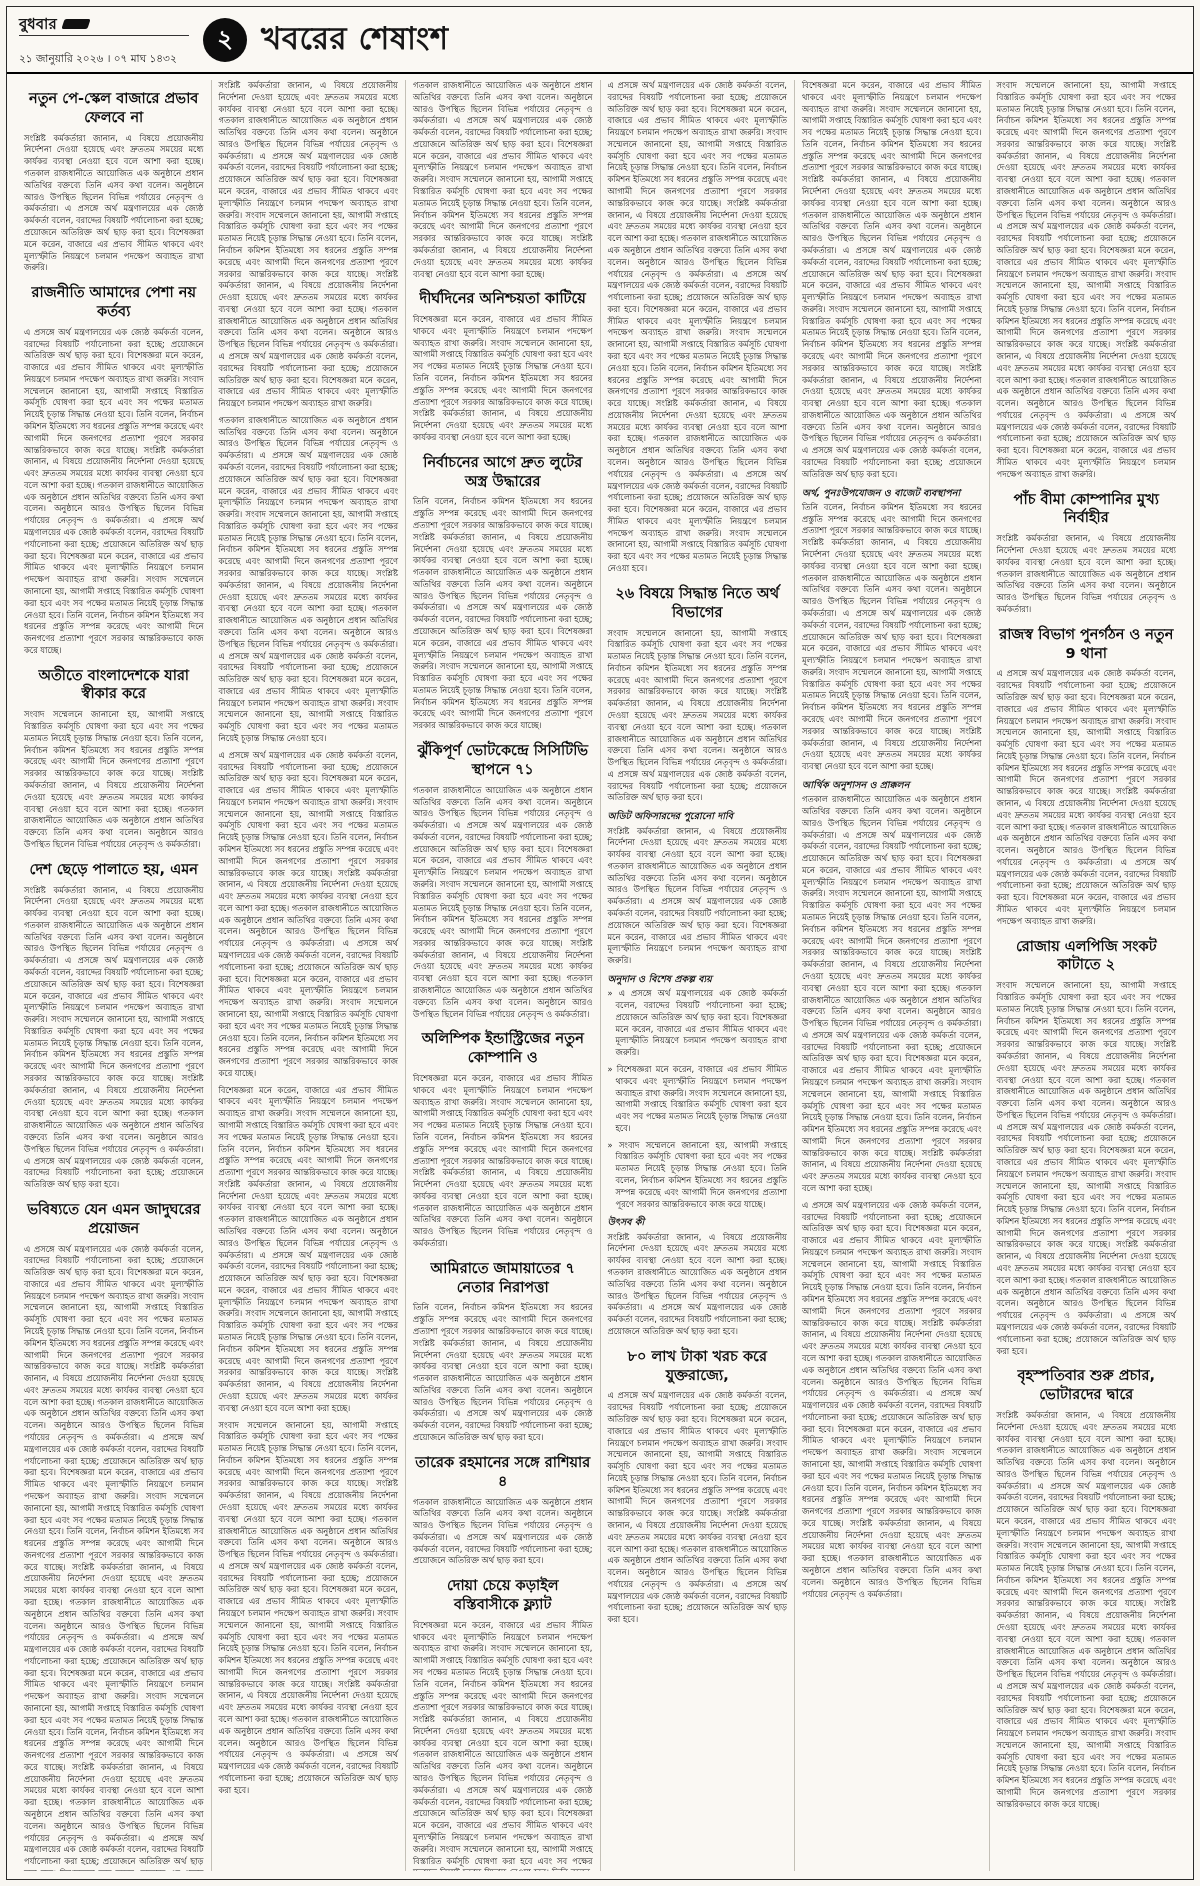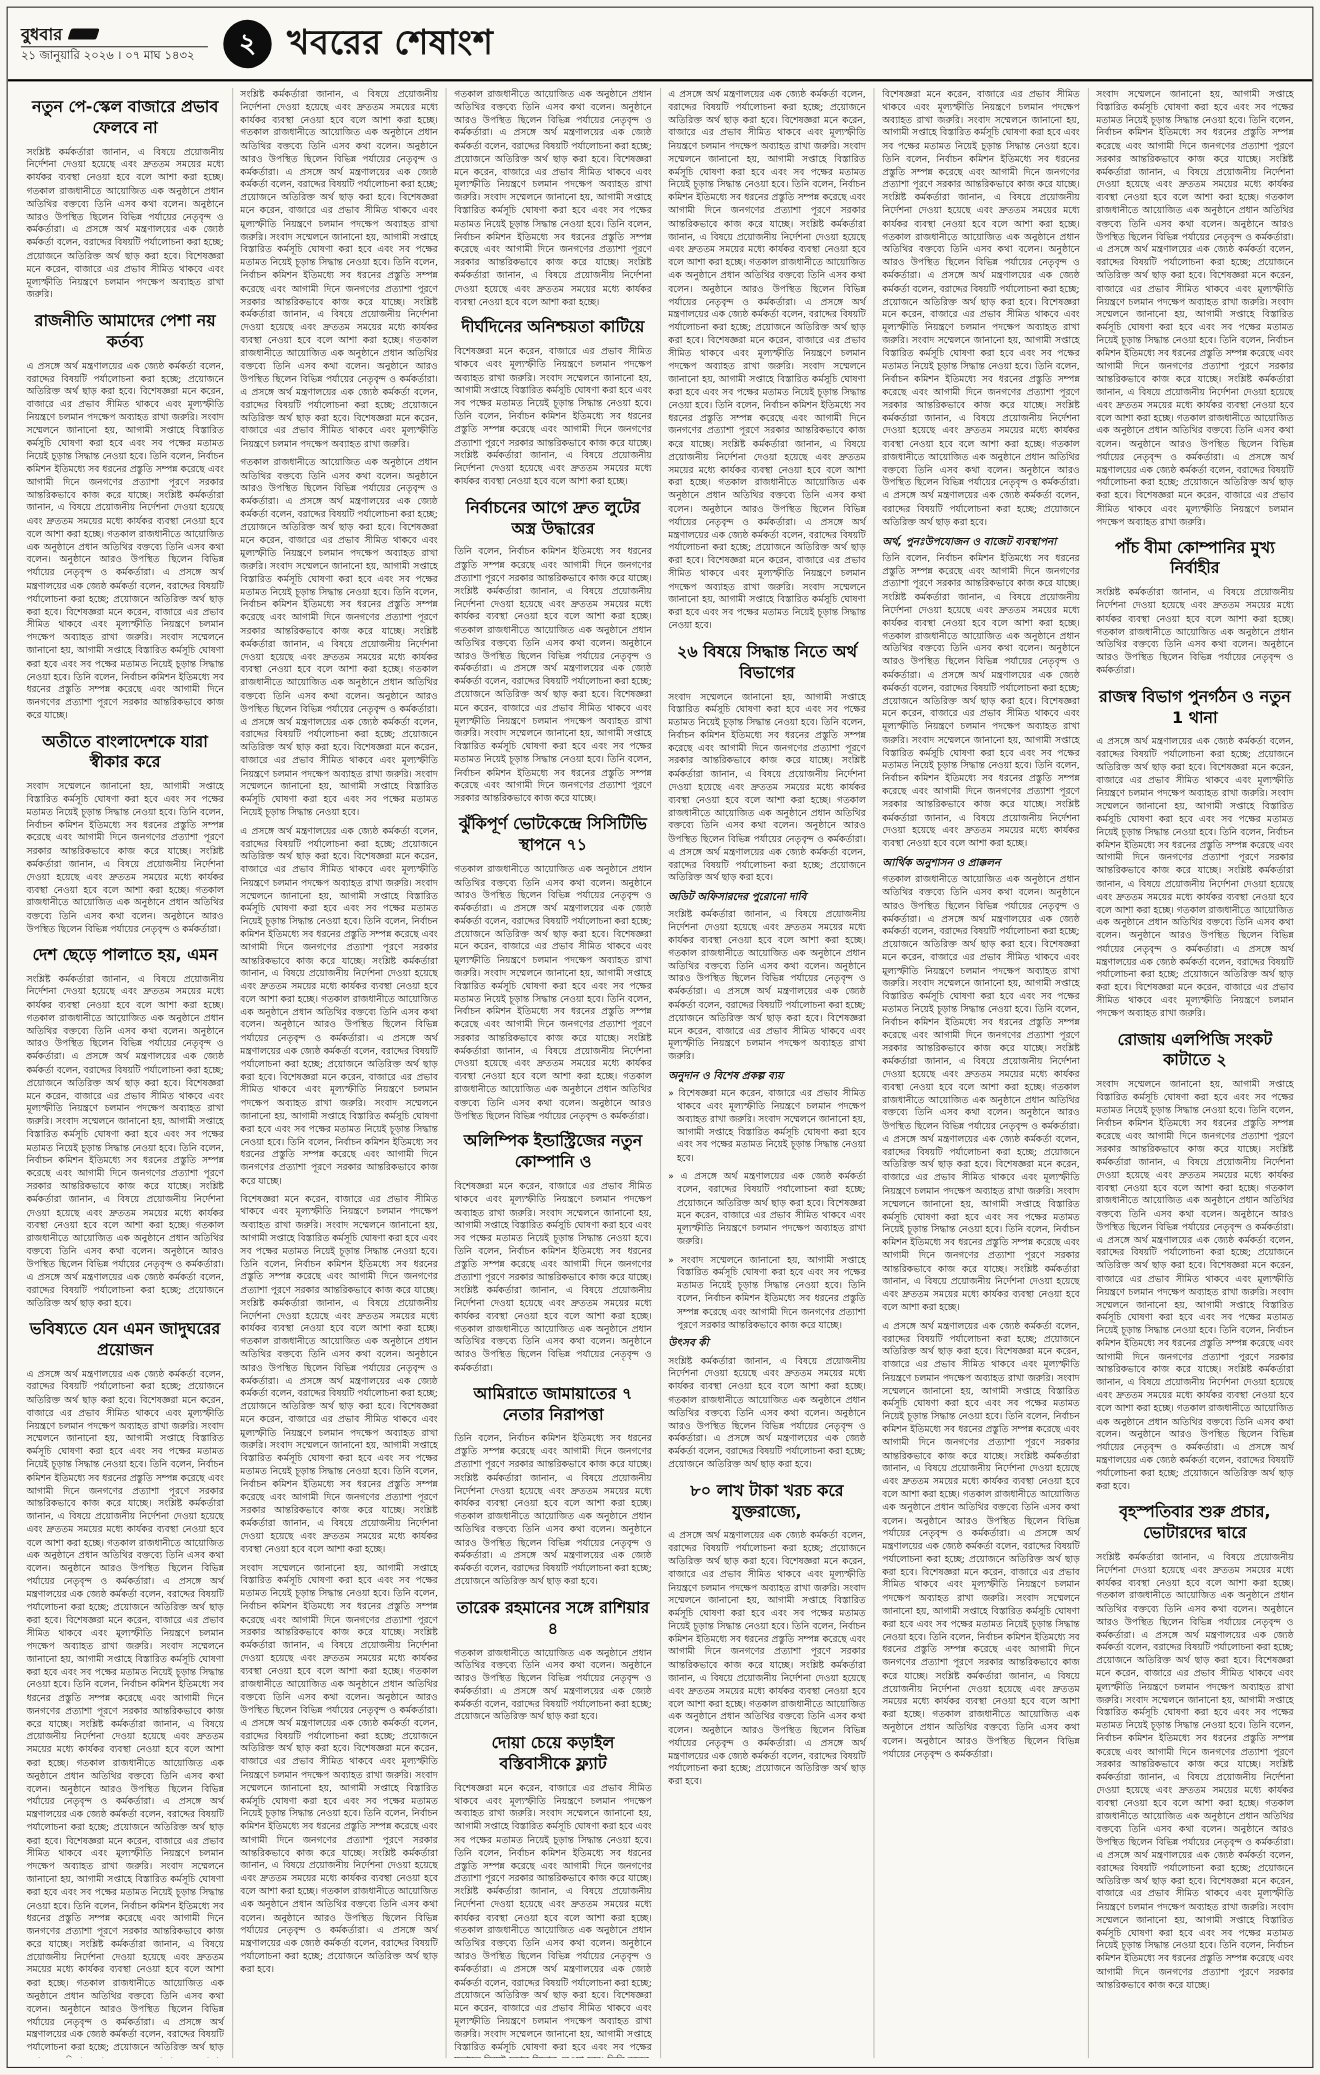--- a/index.html
+++ b/index.html
@@ -15,21 +15,21 @@
     display:flex;flex-direction:column;overflow:hidden;background:#faf8f3;
   }
   
   .hdr{
     flex:0 0 auto;display:flex;align-items:center;gap:14px;
     padding:7px 12px 6px 12px;border-bottom:2.5px solid #000;
   }
   .daydate{display:flex;flex-direction:column;line-height:1.25;min-width:170px;}
   .day{font-weight:bold;font-size:15px;display:flex;align-items:center;gap:6px;}
   .ink{display:inline-block;width:26px;height:10px;background:#111;transform:skewX(-18deg);border-radius:2px;}
-  .date{font-size:10.5px;border-top:1px solid #333;margin-top:2px;padding-top:2px;}
+  .date{font-size:10.5px;border-top:1px solid #333;margin-top:2px;padding-top:16px;}
   .badge{
     flex:0 0 auto;width:44px;height:44px;border-radius:50%;background:#0d0d0d;color:#fff;
     display:flex;align-items:center;justify-content:center;font-size:24px;font-weight:bold;
   }
   .section{font-size:31px;font-weight:700;letter-spacing:.5px;white-space:nowrap;}
   .mast{margin-left:auto;text-align:center;padding-right:6px;}
   .tagline{font-size:8px;letter-spacing:1px;color:#333;margin-bottom:1px;}
   .mastname{font-size:36px;font-weight:800;letter-spacing:1px;line-height:1;white-space:nowrap;}
   
   .content{
@@ -110,41 +110,41 @@
           <div class="headline">দোয়া চেয়ে কড়াইল বস্তিবাসীকে ফ্ল্যাট</div>
           <div class="body">বিশেষজ্ঞরা মনে করেন, বাজারে এর প্রভাব সীমিত থাকবে এবং মূল্যস্ফীতি নিয়ন্ত্রণে চলমান পদক্ষেপ অব্যাহত রাখা জরুরি। সংবাদ সম্মেলনে জানানো হয়, আগামী সপ্তাহে বিস্তারিত কর্মসূচি ঘোষণা করা হবে এবং সব পক্ষের মতামত নিয়েই চূড়ান্ত সিদ্ধান্ত নেওয়া হবে। তিনি বলেন, নির্বাচন কমিশন ইতিমধ্যে সব ধরনের প্রস্তুতি সম্পন্ন করেছে এবং আগামী দিনে জনগণের প্রত্যাশা পূরণে সরকার আন্তরিকভাবে কাজ করে যাচ্ছে। সংশ্লিষ্ট কর্মকর্তারা জানান, এ বিষয়ে প্রয়োজনীয় নির্দেশনা দেওয়া হয়েছে এবং দ্রুততম সময়ের মধ্যে কার্যকর ব্যবস্থা নেওয়া হবে বলে আশা করা হচ্ছে। গতকাল রাজধানীতে আয়োজিত এক অনুষ্ঠানে প্রধান অতিথির বক্তব্যে তিনি এসব কথা বলেন। অনুষ্ঠানে আরও উপস্থিত ছিলেন বিভিন্ন পর্যায়ের নেতৃবৃন্দ ও কর্মকর্তারা। এ প্রসঙ্গে অর্থ মন্ত্রণালয়ের এক জ্যেষ্ঠ কর্মকর্তা বলেন, বরাদ্দের বিষয়টি পর্যালোচনা করা হচ্ছে; প্রয়োজনে অতিরিক্ত অর্থ ছাড় করা হবে। বিশেষজ্ঞরা মনে করেন, বাজারে এর প্রভাব সীমিত থাকবে এবং মূল্যস্ফীতি নিয়ন্ত্রণে চলমান পদক্ষেপ অব্যাহত রাখা জরুরি। সংবাদ সম্মেলনে জানানো হয়, আগামী সপ্তাহে বিস্তারিত কর্মসূচি ঘোষণা করা হবে এবং সব পক্ষের মতামত নিয়েই চূড়ান্ত সিদ্ধান্ত নেওয়া হবে। তিনি বলেন, নির্বাচন কমিশন ইতিমধ্যে সব ধরনের প্রস্তুতি সম্পন্ন করেছে এবং আগামী দিনে জনগণের প্রত্যাশা পূরণে সরকার আন্তরিকভাবে কাজ করে যাচ্ছে। সংশ্লিষ্ট কর্মকর্তারা জানান, এ বিষয়ে প্রয়োজনীয় নির্দেশনা দেওয়া হয়েছে এবং দ্রুততম সময়ের মধ্যে কার্যকর ব্যবস্থা নেওয়া হবে বলে আশা করা হচ্ছে। গতকাল রাজধানীতে আয়োজিত এক অনুষ্ঠানে প্রধান অতিথির বক্তব্যে তিনি এসব কথা বলেন। অনুষ্ঠানে আরও উপস্থিত ছিলেন বিভিন্ন পর্যায়ের নেতৃবৃন্দ ও কর্মকর্তারা। </div>
         </div>
         <div class="col">
           <div class="body">এ প্রসঙ্গে অর্থ মন্ত্রণালয়ের এক জ্যেষ্ঠ কর্মকর্তা বলেন, বরাদ্দের বিষয়টি পর্যালোচনা করা হচ্ছে; প্রয়োজনে অতিরিক্ত অর্থ ছাড় করা হবে। বিশেষজ্ঞরা মনে করেন, বাজারে এর প্রভাব সীমিত থাকবে এবং মূল্যস্ফীতি নিয়ন্ত্রণে চলমান পদক্ষেপ অব্যাহত রাখা জরুরি। সংবাদ সম্মেলনে জানানো হয়, আগামী সপ্তাহে বিস্তারিত কর্মসূচি ঘোষণা করা হবে এবং সব পক্ষের মতামত নিয়েই চূড়ান্ত সিদ্ধান্ত নেওয়া হবে। তিনি বলেন, নির্বাচন কমিশন ইতিমধ্যে সব ধরনের প্রস্তুতি সম্পন্ন করেছে এবং আগামী দিনে জনগণের প্রত্যাশা পূরণে সরকার আন্তরিকভাবে কাজ করে যাচ্ছে। সংশ্লিষ্ট কর্মকর্তারা জানান, এ বিষয়ে প্রয়োজনীয় নির্দেশনা দেওয়া হয়েছে এবং দ্রুততম সময়ের মধ্যে কার্যকর ব্যবস্থা নেওয়া হবে বলে আশা করা হচ্ছে। গতকাল রাজধানীতে আয়োজিত এক অনুষ্ঠানে প্রধান অতিথির বক্তব্যে তিনি এসব কথা বলেন। অনুষ্ঠানে আরও উপস্থিত ছিলেন বিভিন্ন পর্যায়ের নেতৃবৃন্দ ও কর্মকর্তারা। এ প্রসঙ্গে অর্থ মন্ত্রণালয়ের এক জ্যেষ্ঠ কর্মকর্তা বলেন, বরাদ্দের বিষয়টি পর্যালোচনা করা হচ্ছে; প্রয়োজনে অতিরিক্ত অর্থ ছাড় করা হবে। বিশেষজ্ঞরা মনে করেন, বাজারে এর প্রভাব সীমিত থাকবে এবং মূল্যস্ফীতি নিয়ন্ত্রণে চলমান পদক্ষেপ অব্যাহত রাখা জরুরি। সংবাদ সম্মেলনে জানানো হয়, আগামী সপ্তাহে বিস্তারিত কর্মসূচি ঘোষণা করা হবে এবং সব পক্ষের মতামত নিয়েই চূড়ান্ত সিদ্ধান্ত নেওয়া হবে। তিনি বলেন, নির্বাচন কমিশন ইতিমধ্যে সব ধরনের প্রস্তুতি সম্পন্ন করেছে এবং আগামী দিনে জনগণের প্রত্যাশা পূরণে সরকার আন্তরিকভাবে কাজ করে যাচ্ছে। সংশ্লিষ্ট কর্মকর্তারা জানান, এ বিষয়ে প্রয়োজনীয় নির্দেশনা দেওয়া হয়েছে এবং দ্রুততম সময়ের মধ্যে কার্যকর ব্যবস্থা নেওয়া হবে বলে আশা করা হচ্ছে। গতকাল রাজধানীতে আয়োজিত এক অনুষ্ঠানে প্রধান অতিথির বক্তব্যে তিনি এসব কথা বলেন। অনুষ্ঠানে আরও উপস্থিত ছিলেন বিভিন্ন পর্যায়ের নেতৃবৃন্দ ও কর্মকর্তারা। এ প্রসঙ্গে অর্থ মন্ত্রণালয়ের এক জ্যেষ্ঠ কর্মকর্তা বলেন, বরাদ্দের বিষয়টি পর্যালোচনা করা হচ্ছে; প্রয়োজনে অতিরিক্ত অর্থ ছাড় করা হবে। বিশেষজ্ঞরা মনে করেন, বাজারে এর প্রভাব সীমিত থাকবে এবং মূল্যস্ফীতি নিয়ন্ত্রণে চলমান পদক্ষেপ অব্যাহত রাখা জরুরি। সংবাদ সম্মেলনে জানানো হয়, আগামী সপ্তাহে বিস্তারিত কর্মসূচি ঘোষণা করা হবে এবং সব পক্ষের মতামত নিয়েই চূড়ান্ত সিদ্ধান্ত নেওয়া হবে। </div>
           <div class="headline">২৬ বিষয়ে সিদ্ধান্ত নিতে অর্থ বিভাগের</div>
           <div class="body">সংবাদ সম্মেলনে জানানো হয়, আগামী সপ্তাহে বিস্তারিত কর্মসূচি ঘোষণা করা হবে এবং সব পক্ষের মতামত নিয়েই চূড়ান্ত সিদ্ধান্ত নেওয়া হবে। তিনি বলেন, নির্বাচন কমিশন ইতিমধ্যে সব ধরনের প্রস্তুতি সম্পন্ন করেছে এবং আগামী দিনে জনগণের প্রত্যাশা পূরণে সরকার আন্তরিকভাবে কাজ করে যাচ্ছে। সংশ্লিষ্ট কর্মকর্তারা জানান, এ বিষয়ে প্রয়োজনীয় নির্দেশনা দেওয়া হয়েছে এবং দ্রুততম সময়ের মধ্যে কার্যকর ব্যবস্থা নেওয়া হবে বলে আশা করা হচ্ছে। গতকাল রাজধানীতে আয়োজিত এক অনুষ্ঠানে প্রধান অতিথির বক্তব্যে তিনি এসব কথা বলেন। অনুষ্ঠানে আরও উপস্থিত ছিলেন বিভিন্ন পর্যায়ের নেতৃবৃন্দ ও কর্মকর্তারা। এ প্রসঙ্গে অর্থ মন্ত্রণালয়ের এক জ্যেষ্ঠ কর্মকর্তা বলেন, বরাদ্দের বিষয়টি পর্যালোচনা করা হচ্ছে; প্রয়োজনে অতিরিক্ত অর্থ ছাড় করা হবে। </div>
           <div class="subhead">অডিট অফিসারদের পুরোনো দাবি</div>
           <div class="body">সংশ্লিষ্ট কর্মকর্তারা জানান, এ বিষয়ে প্রয়োজনীয় নির্দেশনা দেওয়া হয়েছে এবং দ্রুততম সময়ের মধ্যে কার্যকর ব্যবস্থা নেওয়া হবে বলে আশা করা হচ্ছে। গতকাল রাজধানীতে আয়োজিত এক অনুষ্ঠানে প্রধান অতিথির বক্তব্যে তিনি এসব কথা বলেন। অনুষ্ঠানে আরও উপস্থিত ছিলেন বিভিন্ন পর্যায়ের নেতৃবৃন্দ ও কর্মকর্তারা। এ প্রসঙ্গে অর্থ মন্ত্রণালয়ের এক জ্যেষ্ঠ কর্মকর্তা বলেন, বরাদ্দের বিষয়টি পর্যালোচনা করা হচ্ছে; প্রয়োজনে অতিরিক্ত অর্থ ছাড় করা হবে। বিশেষজ্ঞরা মনে করেন, বাজারে এর প্রভাব সীমিত থাকবে এবং মূল্যস্ফীতি নিয়ন্ত্রণে চলমান পদক্ষেপ অব্যাহত রাখা জরুরি। </div>
           <div class="subhead">অনুদান ও বিশেষ প্রকল্প ব্যয়</div>
+          <div class="body bullet">» এ প্রসঙ্গে অর্থ মন্ত্রণালয়ের এক জ্যেষ্ঠ কর্মকর্তা বলেন, বরাদ্দের বিষয়টি পর্যালোচনা করা হচ্ছে; প্রয়োজনে অতিরিক্ত অর্থ ছাড় করা হবে। বিশেষজ্ঞরা মনে করেন, বাজারে এর প্রভাব সীমিত থাকবে এবং মূল্যস্ফীতি নিয়ন্ত্রণে চলমান পদক্ষেপ অব্যাহত রাখা জরুরি। </div>
           <div class="body bullet">» বিশেষজ্ঞরা মনে করেন, বাজারে এর প্রভাব সীমিত থাকবে এবং মূল্যস্ফীতি নিয়ন্ত্রণে চলমান পদক্ষেপ অব্যাহত রাখা জরুরি। সংবাদ সম্মেলনে জানানো হয়, আগামী সপ্তাহে বিস্তারিত কর্মসূচি ঘোষণা করা হবে এবং সব পক্ষের মতামত নিয়েই চূড়ান্ত সিদ্ধান্ত নেওয়া হবে। </div>
-          <div class="body bullet">» এ প্রসঙ্গে অর্থ মন্ত্রণালয়ের এক জ্যেষ্ঠ কর্মকর্তা বলেন, বরাদ্দের বিষয়টি পর্যালোচনা করা হচ্ছে; প্রয়োজনে অতিরিক্ত অর্থ ছাড় করা হবে। বিশেষজ্ঞরা মনে করেন, বাজারে এর প্রভাব সীমিত থাকবে এবং মূল্যস্ফীতি নিয়ন্ত্রণে চলমান পদক্ষেপ অব্যাহত রাখা জরুরি। </div>
           <div class="body bullet">» সংবাদ সম্মেলনে জানানো হয়, আগামী সপ্তাহে বিস্তারিত কর্মসূচি ঘোষণা করা হবে এবং সব পক্ষের মতামত নিয়েই চূড়ান্ত সিদ্ধান্ত নেওয়া হবে। তিনি বলেন, নির্বাচন কমিশন ইতিমধ্যে সব ধরনের প্রস্তুতি সম্পন্ন করেছে এবং আগামী দিনে জনগণের প্রত্যাশা পূরণে সরকার আন্তরিকভাবে কাজ করে যাচ্ছে। </div>
           <div class="subhead">উৎসব কী</div>
           <div class="body">সংশ্লিষ্ট কর্মকর্তারা জানান, এ বিষয়ে প্রয়োজনীয় নির্দেশনা দেওয়া হয়েছে এবং দ্রুততম সময়ের মধ্যে কার্যকর ব্যবস্থা নেওয়া হবে বলে আশা করা হচ্ছে। গতকাল রাজধানীতে আয়োজিত এক অনুষ্ঠানে প্রধান অতিথির বক্তব্যে তিনি এসব কথা বলেন। অনুষ্ঠানে আরও উপস্থিত ছিলেন বিভিন্ন পর্যায়ের নেতৃবৃন্দ ও কর্মকর্তারা। এ প্রসঙ্গে অর্থ মন্ত্রণালয়ের এক জ্যেষ্ঠ কর্মকর্তা বলেন, বরাদ্দের বিষয়টি পর্যালোচনা করা হচ্ছে; প্রয়োজনে অতিরিক্ত অর্থ ছাড় করা হবে। </div>
           <div class="headline">৮০ লাখ টাকা খরচ করে যুক্তরাজ্যে,</div>
           <div class="body">এ প্রসঙ্গে অর্থ মন্ত্রণালয়ের এক জ্যেষ্ঠ কর্মকর্তা বলেন, বরাদ্দের বিষয়টি পর্যালোচনা করা হচ্ছে; প্রয়োজনে অতিরিক্ত অর্থ ছাড় করা হবে। বিশেষজ্ঞরা মনে করেন, বাজারে এর প্রভাব সীমিত থাকবে এবং মূল্যস্ফীতি নিয়ন্ত্রণে চলমান পদক্ষেপ অব্যাহত রাখা জরুরি। সংবাদ সম্মেলনে জানানো হয়, আগামী সপ্তাহে বিস্তারিত কর্মসূচি ঘোষণা করা হবে এবং সব পক্ষের মতামত নিয়েই চূড়ান্ত সিদ্ধান্ত নেওয়া হবে। তিনি বলেন, নির্বাচন কমিশন ইতিমধ্যে সব ধরনের প্রস্তুতি সম্পন্ন করেছে এবং আগামী দিনে জনগণের প্রত্যাশা পূরণে সরকার আন্তরিকভাবে কাজ করে যাচ্ছে। সংশ্লিষ্ট কর্মকর্তারা জানান, এ বিষয়ে প্রয়োজনীয় নির্দেশনা দেওয়া হয়েছে এবং দ্রুততম সময়ের মধ্যে কার্যকর ব্যবস্থা নেওয়া হবে বলে আশা করা হচ্ছে। গতকাল রাজধানীতে আয়োজিত এক অনুষ্ঠানে প্রধান অতিথির বক্তব্যে তিনি এসব কথা বলেন। অনুষ্ঠানে আরও উপস্থিত ছিলেন বিভিন্ন পর্যায়ের নেতৃবৃন্দ ও কর্মকর্তারা। এ প্রসঙ্গে অর্থ মন্ত্রণালয়ের এক জ্যেষ্ঠ কর্মকর্তা বলেন, বরাদ্দের বিষয়টি পর্যালোচনা করা হচ্ছে; প্রয়োজনে অতিরিক্ত অর্থ ছাড় করা হবে। </div>
         </div>
         <div class="col">
           <div class="body">বিশেষজ্ঞরা মনে করেন, বাজারে এর প্রভাব সীমিত থাকবে এবং মূল্যস্ফীতি নিয়ন্ত্রণে চলমান পদক্ষেপ অব্যাহত রাখা জরুরি। সংবাদ সম্মেলনে জানানো হয়, আগামী সপ্তাহে বিস্তারিত কর্মসূচি ঘোষণা করা হবে এবং সব পক্ষের মতামত নিয়েই চূড়ান্ত সিদ্ধান্ত নেওয়া হবে। তিনি বলেন, নির্বাচন কমিশন ইতিমধ্যে সব ধরনের প্রস্তুতি সম্পন্ন করেছে এবং আগামী দিনে জনগণের প্রত্যাশা পূরণে সরকার আন্তরিকভাবে কাজ করে যাচ্ছে। সংশ্লিষ্ট কর্মকর্তারা জানান, এ বিষয়ে প্রয়োজনীয় নির্দেশনা দেওয়া হয়েছে এবং দ্রুততম সময়ের মধ্যে কার্যকর ব্যবস্থা নেওয়া হবে বলে আশা করা হচ্ছে। গতকাল রাজধানীতে আয়োজিত এক অনুষ্ঠানে প্রধান অতিথির বক্তব্যে তিনি এসব কথা বলেন। অনুষ্ঠানে আরও উপস্থিত ছিলেন বিভিন্ন পর্যায়ের নেতৃবৃন্দ ও কর্মকর্তারা। এ প্রসঙ্গে অর্থ মন্ত্রণালয়ের এক জ্যেষ্ঠ কর্মকর্তা বলেন, বরাদ্দের বিষয়টি পর্যালোচনা করা হচ্ছে; প্রয়োজনে অতিরিক্ত অর্থ ছাড় করা হবে। বিশেষজ্ঞরা মনে করেন, বাজারে এর প্রভাব সীমিত থাকবে এবং মূল্যস্ফীতি নিয়ন্ত্রণে চলমান পদক্ষেপ অব্যাহত রাখা জরুরি। সংবাদ সম্মেলনে জানানো হয়, আগামী সপ্তাহে বিস্তারিত কর্মসূচি ঘোষণা করা হবে এবং সব পক্ষের মতামত নিয়েই চূড়ান্ত সিদ্ধান্ত নেওয়া হবে। তিনি বলেন, নির্বাচন কমিশন ইতিমধ্যে সব ধরনের প্রস্তুতি সম্পন্ন করেছে এবং আগামী দিনে জনগণের প্রত্যাশা পূরণে সরকার আন্তরিকভাবে কাজ করে যাচ্ছে। সংশ্লিষ্ট কর্মকর্তারা জানান, এ বিষয়ে প্রয়োজনীয় নির্দেশনা দেওয়া হয়েছে এবং দ্রুততম সময়ের মধ্যে কার্যকর ব্যবস্থা নেওয়া হবে বলে আশা করা হচ্ছে। গতকাল রাজধানীতে আয়োজিত এক অনুষ্ঠানে প্রধান অতিথির বক্তব্যে তিনি এসব কথা বলেন। অনুষ্ঠানে আরও উপস্থিত ছিলেন বিভিন্ন পর্যায়ের নেতৃবৃন্দ ও কর্মকর্তারা। এ প্রসঙ্গে অর্থ মন্ত্রণালয়ের এক জ্যেষ্ঠ কর্মকর্তা বলেন, বরাদ্দের বিষয়টি পর্যালোচনা করা হচ্ছে; প্রয়োজনে অতিরিক্ত অর্থ ছাড় করা হবে। </div>
           <div class="subhead">অর্থ, পুনঃউপযোজন ও বাজেট ব্যবস্থাপনা</div>
           <div class="body">তিনি বলেন, নির্বাচন কমিশন ইতিমধ্যে সব ধরনের প্রস্তুতি সম্পন্ন করেছে এবং আগামী দিনে জনগণের প্রত্যাশা পূরণে সরকার আন্তরিকভাবে কাজ করে যাচ্ছে। সংশ্লিষ্ট কর্মকর্তারা জানান, এ বিষয়ে প্রয়োজনীয় নির্দেশনা দেওয়া হয়েছে এবং দ্রুততম সময়ের মধ্যে কার্যকর ব্যবস্থা নেওয়া হবে বলে আশা করা হচ্ছে। গতকাল রাজধানীতে আয়োজিত এক অনুষ্ঠানে প্রধান অতিথির বক্তব্যে তিনি এসব কথা বলেন। অনুষ্ঠানে আরও উপস্থিত ছিলেন বিভিন্ন পর্যায়ের নেতৃবৃন্দ ও কর্মকর্তারা। এ প্রসঙ্গে অর্থ মন্ত্রণালয়ের এক জ্যেষ্ঠ কর্মকর্তা বলেন, বরাদ্দের বিষয়টি পর্যালোচনা করা হচ্ছে; প্রয়োজনে অতিরিক্ত অর্থ ছাড় করা হবে। বিশেষজ্ঞরা মনে করেন, বাজারে এর প্রভাব সীমিত থাকবে এবং মূল্যস্ফীতি নিয়ন্ত্রণে চলমান পদক্ষেপ অব্যাহত রাখা জরুরি। সংবাদ সম্মেলনে জানানো হয়, আগামী সপ্তাহে বিস্তারিত কর্মসূচি ঘোষণা করা হবে এবং সব পক্ষের মতামত নিয়েই চূড়ান্ত সিদ্ধান্ত নেওয়া হবে। তিনি বলেন, নির্বাচন কমিশন ইতিমধ্যে সব ধরনের প্রস্তুতি সম্পন্ন করেছে এবং আগামী দিনে জনগণের প্রত্যাশা পূরণে সরকার আন্তরিকভাবে কাজ করে যাচ্ছে। সংশ্লিষ্ট কর্মকর্তারা জানান, এ বিষয়ে প্রয়োজনীয় নির্দেশনা দেওয়া হয়েছে এবং দ্রুততম সময়ের মধ্যে কার্যকর ব্যবস্থা নেওয়া হবে বলে আশা করা হচ্ছে। </div>
           <div class="subhead">আর্থিক অনুশাসন ও প্রাক্কলন</div>
           <div class="body">গতকাল রাজধানীতে আয়োজিত এক অনুষ্ঠানে প্রধান অতিথির বক্তব্যে তিনি এসব কথা বলেন। অনুষ্ঠানে আরও উপস্থিত ছিলেন বিভিন্ন পর্যায়ের নেতৃবৃন্দ ও কর্মকর্তারা। এ প্রসঙ্গে অর্থ মন্ত্রণালয়ের এক জ্যেষ্ঠ কর্মকর্তা বলেন, বরাদ্দের বিষয়টি পর্যালোচনা করা হচ্ছে; প্রয়োজনে অতিরিক্ত অর্থ ছাড় করা হবে। বিশেষজ্ঞরা মনে করেন, বাজারে এর প্রভাব সীমিত থাকবে এবং মূল্যস্ফীতি নিয়ন্ত্রণে চলমান পদক্ষেপ অব্যাহত রাখা জরুরি। সংবাদ সম্মেলনে জানানো হয়, আগামী সপ্তাহে বিস্তারিত কর্মসূচি ঘোষণা করা হবে এবং সব পক্ষের মতামত নিয়েই চূড়ান্ত সিদ্ধান্ত নেওয়া হবে। তিনি বলেন, নির্বাচন কমিশন ইতিমধ্যে সব ধরনের প্রস্তুতি সম্পন্ন করেছে এবং আগামী দিনে জনগণের প্রত্যাশা পূরণে সরকার আন্তরিকভাবে কাজ করে যাচ্ছে। সংশ্লিষ্ট কর্মকর্তারা জানান, এ বিষয়ে প্রয়োজনীয় নির্দেশনা দেওয়া হয়েছে এবং দ্রুততম সময়ের মধ্যে কার্যকর ব্যবস্থা নেওয়া হবে বলে আশা করা হচ্ছে। গতকাল রাজধানীতে আয়োজিত এক অনুষ্ঠানে প্রধান অতিথির বক্তব্যে তিনি এসব কথা বলেন। অনুষ্ঠানে আরও উপস্থিত ছিলেন বিভিন্ন পর্যায়ের নেতৃবৃন্দ ও কর্মকর্তারা। এ প্রসঙ্গে অর্থ মন্ত্রণালয়ের এক জ্যেষ্ঠ কর্মকর্তা বলেন, বরাদ্দের বিষয়টি পর্যালোচনা করা হচ্ছে; প্রয়োজনে অতিরিক্ত অর্থ ছাড় করা হবে। বিশেষজ্ঞরা মনে করেন, বাজারে এর প্রভাব সীমিত থাকবে এবং মূল্যস্ফীতি নিয়ন্ত্রণে চলমান পদক্ষেপ অব্যাহত রাখা জরুরি। সংবাদ সম্মেলনে জানানো হয়, আগামী সপ্তাহে বিস্তারিত কর্মসূচি ঘোষণা করা হবে এবং সব পক্ষের মতামত নিয়েই চূড়ান্ত সিদ্ধান্ত নেওয়া হবে। তিনি বলেন, নির্বাচন কমিশন ইতিমধ্যে সব ধরনের প্রস্তুতি সম্পন্ন করেছে এবং আগামী দিনে জনগণের প্রত্যাশা পূরণে সরকার আন্তরিকভাবে কাজ করে যাচ্ছে। সংশ্লিষ্ট কর্মকর্তারা জানান, এ বিষয়ে প্রয়োজনীয় নির্দেশনা দেওয়া হয়েছে এবং দ্রুততম সময়ের মধ্যে কার্যকর ব্যবস্থা নেওয়া হবে বলে আশা করা হচ্ছে। </div>
           <div class="body">এ প্রসঙ্গে অর্থ মন্ত্রণালয়ের এক জ্যেষ্ঠ কর্মকর্তা বলেন, বরাদ্দের বিষয়টি পর্যালোচনা করা হচ্ছে; প্রয়োজনে অতিরিক্ত অর্থ ছাড় করা হবে। বিশেষজ্ঞরা মনে করেন, বাজারে এর প্রভাব সীমিত থাকবে এবং মূল্যস্ফীতি নিয়ন্ত্রণে চলমান পদক্ষেপ অব্যাহত রাখা জরুরি। সংবাদ সম্মেলনে জানানো হয়, আগামী সপ্তাহে বিস্তারিত কর্মসূচি ঘোষণা করা হবে এবং সব পক্ষের মতামত নিয়েই চূড়ান্ত সিদ্ধান্ত নেওয়া হবে। তিনি বলেন, নির্বাচন কমিশন ইতিমধ্যে সব ধরনের প্রস্তুতি সম্পন্ন করেছে এবং আগামী দিনে জনগণের প্রত্যাশা পূরণে সরকার আন্তরিকভাবে কাজ করে যাচ্ছে। সংশ্লিষ্ট কর্মকর্তারা জানান, এ বিষয়ে প্রয়োজনীয় নির্দেশনা দেওয়া হয়েছে এবং দ্রুততম সময়ের মধ্যে কার্যকর ব্যবস্থা নেওয়া হবে বলে আশা করা হচ্ছে। গতকাল রাজধানীতে আয়োজিত এক অনুষ্ঠানে প্রধান অতিথির বক্তব্যে তিনি এসব কথা বলেন। অনুষ্ঠানে আরও উপস্থিত ছিলেন বিভিন্ন পর্যায়ের নেতৃবৃন্দ ও কর্মকর্তারা। এ প্রসঙ্গে অর্থ মন্ত্রণালয়ের এক জ্যেষ্ঠ কর্মকর্তা বলেন, বরাদ্দের বিষয়টি পর্যালোচনা করা হচ্ছে; প্রয়োজনে অতিরিক্ত অর্থ ছাড় করা হবে। বিশেষজ্ঞরা মনে করেন, বাজারে এর প্রভাব সীমিত থাকবে এবং মূল্যস্ফীতি নিয়ন্ত্রণে চলমান পদক্ষেপ অব্যাহত রাখা জরুরি। সংবাদ সম্মেলনে জানানো হয়, আগামী সপ্তাহে বিস্তারিত কর্মসূচি ঘোষণা করা হবে এবং সব পক্ষের মতামত নিয়েই চূড়ান্ত সিদ্ধান্ত নেওয়া হবে। তিনি বলেন, নির্বাচন কমিশন ইতিমধ্যে সব ধরনের প্রস্তুতি সম্পন্ন করেছে এবং আগামী দিনে জনগণের প্রত্যাশা পূরণে সরকার আন্তরিকভাবে কাজ করে যাচ্ছে। সংশ্লিষ্ট কর্মকর্তারা জানান, এ বিষয়ে প্রয়োজনীয় নির্দেশনা দেওয়া হয়েছে এবং দ্রুততম সময়ের মধ্যে কার্যকর ব্যবস্থা নেওয়া হবে বলে আশা করা হচ্ছে। গতকাল রাজধানীতে আয়োজিত এক অনুষ্ঠানে প্রধান অতিথির বক্তব্যে তিনি এসব কথা বলেন। অনুষ্ঠানে আরও উপস্থিত ছিলেন বিভিন্ন পর্যায়ের নেতৃবৃন্দ ও কর্মকর্তারা। </div>
         </div>
         <div class="col">
           <div class="body">সংবাদ সম্মেলনে জানানো হয়, আগামী সপ্তাহে বিস্তারিত কর্মসূচি ঘোষণা করা হবে এবং সব পক্ষের মতামত নিয়েই চূড়ান্ত সিদ্ধান্ত নেওয়া হবে। তিনি বলেন, নির্বাচন কমিশন ইতিমধ্যে সব ধরনের প্রস্তুতি সম্পন্ন করেছে এবং আগামী দিনে জনগণের প্রত্যাশা পূরণে সরকার আন্তরিকভাবে কাজ করে যাচ্ছে। সংশ্লিষ্ট কর্মকর্তারা জানান, এ বিষয়ে প্রয়োজনীয় নির্দেশনা দেওয়া হয়েছে এবং দ্রুততম সময়ের মধ্যে কার্যকর ব্যবস্থা নেওয়া হবে বলে আশা করা হচ্ছে। গতকাল রাজধানীতে আয়োজিত এক অনুষ্ঠানে প্রধান অতিথির বক্তব্যে তিনি এসব কথা বলেন। অনুষ্ঠানে আরও উপস্থিত ছিলেন বিভিন্ন পর্যায়ের নেতৃবৃন্দ ও কর্মকর্তারা। এ প্রসঙ্গে অর্থ মন্ত্রণালয়ের এক জ্যেষ্ঠ কর্মকর্তা বলেন, বরাদ্দের বিষয়টি পর্যালোচনা করা হচ্ছে; প্রয়োজনে অতিরিক্ত অর্থ ছাড় করা হবে। বিশেষজ্ঞরা মনে করেন, বাজারে এর প্রভাব সীমিত থাকবে এবং মূল্যস্ফীতি নিয়ন্ত্রণে চলমান পদক্ষেপ অব্যাহত রাখা জরুরি। সংবাদ সম্মেলনে জানানো হয়, আগামী সপ্তাহে বিস্তারিত কর্মসূচি ঘোষণা করা হবে এবং সব পক্ষের মতামত নিয়েই চূড়ান্ত সিদ্ধান্ত নেওয়া হবে। তিনি বলেন, নির্বাচন কমিশন ইতিমধ্যে সব ধরনের প্রস্তুতি সম্পন্ন করেছে এবং আগামী দিনে জনগণের প্রত্যাশা পূরণে সরকার আন্তরিকভাবে কাজ করে যাচ্ছে। সংশ্লিষ্ট কর্মকর্তারা জানান, এ বিষয়ে প্রয়োজনীয় নির্দেশনা দেওয়া হয়েছে এবং দ্রুততম সময়ের মধ্যে কার্যকর ব্যবস্থা নেওয়া হবে বলে আশা করা হচ্ছে। গতকাল রাজধানীতে আয়োজিত এক অনুষ্ঠানে প্রধান অতিথির বক্তব্যে তিনি এসব কথা বলেন। অনুষ্ঠানে আরও উপস্থিত ছিলেন বিভিন্ন পর্যায়ের নেতৃবৃন্দ ও কর্মকর্তারা। এ প্রসঙ্গে অর্থ মন্ত্রণালয়ের এক জ্যেষ্ঠ কর্মকর্তা বলেন, বরাদ্দের বিষয়টি পর্যালোচনা করা হচ্ছে; প্রয়োজনে অতিরিক্ত অর্থ ছাড় করা হবে। বিশেষজ্ঞরা মনে করেন, বাজারে এর প্রভাব সীমিত থাকবে এবং মূল্যস্ফীতি নিয়ন্ত্রণে চলমান পদক্ষেপ অব্যাহত রাখা জরুরি। </div>
           <div class="headline">পাঁচ বীমা কোম্পানির মুখ্য নির্বাহীর</div>
           <div class="body">সংশ্লিষ্ট কর্মকর্তারা জানান, এ বিষয়ে প্রয়োজনীয় নির্দেশনা দেওয়া হয়েছে এবং দ্রুততম সময়ের মধ্যে কার্যকর ব্যবস্থা নেওয়া হবে বলে আশা করা হচ্ছে। গতকাল রাজধানীতে আয়োজিত এক অনুষ্ঠানে প্রধান অতিথির বক্তব্যে তিনি এসব কথা বলেন। অনুষ্ঠানে আরও উপস্থিত ছিলেন বিভিন্ন পর্যায়ের নেতৃবৃন্দ ও কর্মকর্তারা। </div>
-          <div class="headline">রাজস্ব বিভাগ পুনর্গঠন ও নতুন 1 থানা</div>
+          <div class="headline">রাজস্ব বিভাগ পুনর্গঠন ও নতুন 9 থানা</div>
           <div class="body">এ প্রসঙ্গে অর্থ মন্ত্রণালয়ের এক জ্যেষ্ঠ কর্মকর্তা বলেন, বরাদ্দের বিষয়টি পর্যালোচনা করা হচ্ছে; প্রয়োজনে অতিরিক্ত অর্থ ছাড় করা হবে। বিশেষজ্ঞরা মনে করেন, বাজারে এর প্রভাব সীমিত থাকবে এবং মূল্যস্ফীতি নিয়ন্ত্রণে চলমান পদক্ষেপ অব্যাহত রাখা জরুরি। সংবাদ সম্মেলনে জানানো হয়, আগামী সপ্তাহে বিস্তারিত কর্মসূচি ঘোষণা করা হবে এবং সব পক্ষের মতামত নিয়েই চূড়ান্ত সিদ্ধান্ত নেওয়া হবে। তিনি বলেন, নির্বাচন কমিশন ইতিমধ্যে সব ধরনের প্রস্তুতি সম্পন্ন করেছে এবং আগামী দিনে জনগণের প্রত্যাশা পূরণে সরকার আন্তরিকভাবে কাজ করে যাচ্ছে। সংশ্লিষ্ট কর্মকর্তারা জানান, এ বিষয়ে প্রয়োজনীয় নির্দেশনা দেওয়া হয়েছে এবং দ্রুততম সময়ের মধ্যে কার্যকর ব্যবস্থা নেওয়া হবে বলে আশা করা হচ্ছে। গতকাল রাজধানীতে আয়োজিত এক অনুষ্ঠানে প্রধান অতিথির বক্তব্যে তিনি এসব কথা বলেন। অনুষ্ঠানে আরও উপস্থিত ছিলেন বিভিন্ন পর্যায়ের নেতৃবৃন্দ ও কর্মকর্তারা। এ প্রসঙ্গে অর্থ মন্ত্রণালয়ের এক জ্যেষ্ঠ কর্মকর্তা বলেন, বরাদ্দের বিষয়টি পর্যালোচনা করা হচ্ছে; প্রয়োজনে অতিরিক্ত অর্থ ছাড় করা হবে। বিশেষজ্ঞরা মনে করেন, বাজারে এর প্রভাব সীমিত থাকবে এবং মূল্যস্ফীতি নিয়ন্ত্রণে চলমান পদক্ষেপ অব্যাহত রাখা জরুরি। </div>
           <div class="headline">রোজায় এলপিজি সংকট কাটাতে ২</div>
           <div class="body">সংবাদ সম্মেলনে জানানো হয়, আগামী সপ্তাহে বিস্তারিত কর্মসূচি ঘোষণা করা হবে এবং সব পক্ষের মতামত নিয়েই চূড়ান্ত সিদ্ধান্ত নেওয়া হবে। তিনি বলেন, নির্বাচন কমিশন ইতিমধ্যে সব ধরনের প্রস্তুতি সম্পন্ন করেছে এবং আগামী দিনে জনগণের প্রত্যাশা পূরণে সরকার আন্তরিকভাবে কাজ করে যাচ্ছে। সংশ্লিষ্ট কর্মকর্তারা জানান, এ বিষয়ে প্রয়োজনীয় নির্দেশনা দেওয়া হয়েছে এবং দ্রুততম সময়ের মধ্যে কার্যকর ব্যবস্থা নেওয়া হবে বলে আশা করা হচ্ছে। গতকাল রাজধানীতে আয়োজিত এক অনুষ্ঠানে প্রধান অতিথির বক্তব্যে তিনি এসব কথা বলেন। অনুষ্ঠানে আরও উপস্থিত ছিলেন বিভিন্ন পর্যায়ের নেতৃবৃন্দ ও কর্মকর্তারা। এ প্রসঙ্গে অর্থ মন্ত্রণালয়ের এক জ্যেষ্ঠ কর্মকর্তা বলেন, বরাদ্দের বিষয়টি পর্যালোচনা করা হচ্ছে; প্রয়োজনে অতিরিক্ত অর্থ ছাড় করা হবে। বিশেষজ্ঞরা মনে করেন, বাজারে এর প্রভাব সীমিত থাকবে এবং মূল্যস্ফীতি নিয়ন্ত্রণে চলমান পদক্ষেপ অব্যাহত রাখা জরুরি। সংবাদ সম্মেলনে জানানো হয়, আগামী সপ্তাহে বিস্তারিত কর্মসূচি ঘোষণা করা হবে এবং সব পক্ষের মতামত নিয়েই চূড়ান্ত সিদ্ধান্ত নেওয়া হবে। তিনি বলেন, নির্বাচন কমিশন ইতিমধ্যে সব ধরনের প্রস্তুতি সম্পন্ন করেছে এবং আগামী দিনে জনগণের প্রত্যাশা পূরণে সরকার আন্তরিকভাবে কাজ করে যাচ্ছে। সংশ্লিষ্ট কর্মকর্তারা জানান, এ বিষয়ে প্রয়োজনীয় নির্দেশনা দেওয়া হয়েছে এবং দ্রুততম সময়ের মধ্যে কার্যকর ব্যবস্থা নেওয়া হবে বলে আশা করা হচ্ছে। গতকাল রাজধানীতে আয়োজিত এক অনুষ্ঠানে প্রধান অতিথির বক্তব্যে তিনি এসব কথা বলেন। অনুষ্ঠানে আরও উপস্থিত ছিলেন বিভিন্ন পর্যায়ের নেতৃবৃন্দ ও কর্মকর্তারা। এ প্রসঙ্গে অর্থ মন্ত্রণালয়ের এক জ্যেষ্ঠ কর্মকর্তা বলেন, বরাদ্দের বিষয়টি পর্যালোচনা করা হচ্ছে; প্রয়োজনে অতিরিক্ত অর্থ ছাড় করা হবে। </div>
           <div class="headline">বৃহস্পতিবার শুরু প্রচার, ভোটারদের দ্বারে</div>
           <div class="body">সংশ্লিষ্ট কর্মকর্তারা জানান, এ বিষয়ে প্রয়োজনীয় নির্দেশনা দেওয়া হয়েছে এবং দ্রুততম সময়ের মধ্যে কার্যকর ব্যবস্থা নেওয়া হবে বলে আশা করা হচ্ছে। গতকাল রাজধানীতে আয়োজিত এক অনুষ্ঠানে প্রধান অতিথির বক্তব্যে তিনি এসব কথা বলেন। অনুষ্ঠানে আরও উপস্থিত ছিলেন বিভিন্ন পর্যায়ের নেতৃবৃন্দ ও কর্মকর্তারা। এ প্রসঙ্গে অর্থ মন্ত্রণালয়ের এক জ্যেষ্ঠ কর্মকর্তা বলেন, বরাদ্দের বিষয়টি পর্যালোচনা করা হচ্ছে; প্রয়োজনে অতিরিক্ত অর্থ ছাড় করা হবে। বিশেষজ্ঞরা মনে করেন, বাজারে এর প্রভাব সীমিত থাকবে এবং মূল্যস্ফীতি নিয়ন্ত্রণে চলমান পদক্ষেপ অব্যাহত রাখা জরুরি। সংবাদ সম্মেলনে জানানো হয়, আগামী সপ্তাহে বিস্তারিত কর্মসূচি ঘোষণা করা হবে এবং সব পক্ষের মতামত নিয়েই চূড়ান্ত সিদ্ধান্ত নেওয়া হবে। তিনি বলেন, নির্বাচন কমিশন ইতিমধ্যে সব ধরনের প্রস্তুতি সম্পন্ন করেছে এবং আগামী দিনে জনগণের প্রত্যাশা পূরণে সরকার আন্তরিকভাবে কাজ করে যাচ্ছে। সংশ্লিষ্ট কর্মকর্তারা জানান, এ বিষয়ে প্রয়োজনীয় নির্দেশনা দেওয়া হয়েছে এবং দ্রুততম সময়ের মধ্যে কার্যকর ব্যবস্থা নেওয়া হবে বলে আশা করা হচ্ছে। গতকাল রাজধানীতে আয়োজিত এক অনুষ্ঠানে প্রধান অতিথির বক্তব্যে তিনি এসব কথা বলেন। অনুষ্ঠানে আরও উপস্থিত ছিলেন বিভিন্ন পর্যায়ের নেতৃবৃন্দ ও কর্মকর্তারা। এ প্রসঙ্গে অর্থ মন্ত্রণালয়ের এক জ্যেষ্ঠ কর্মকর্তা বলেন, বরাদ্দের বিষয়টি পর্যালোচনা করা হচ্ছে; প্রয়োজনে অতিরিক্ত অর্থ ছাড় করা হবে। বিশেষজ্ঞরা মনে করেন, বাজারে এর প্রভাব সীমিত থাকবে এবং মূল্যস্ফীতি নিয়ন্ত্রণে চলমান পদক্ষেপ অব্যাহত রাখা জরুরি। সংবাদ সম্মেলনে জানানো হয়, আগামী সপ্তাহে বিস্তারিত কর্মসূচি ঘোষণা করা হবে এবং সব পক্ষের মতামত নিয়েই চূড়ান্ত সিদ্ধান্ত নেওয়া হবে। তিনি বলেন, নির্বাচন কমিশন ইতিমধ্যে সব ধরনের প্রস্তুতি সম্পন্ন করেছে এবং আগামী দিনে জনগণের প্রত্যাশা পূরণে সরকার আন্তরিকভাবে কাজ করে যাচ্ছে। </div>
         </div>
       </div>
 
   </div>
 </div>

